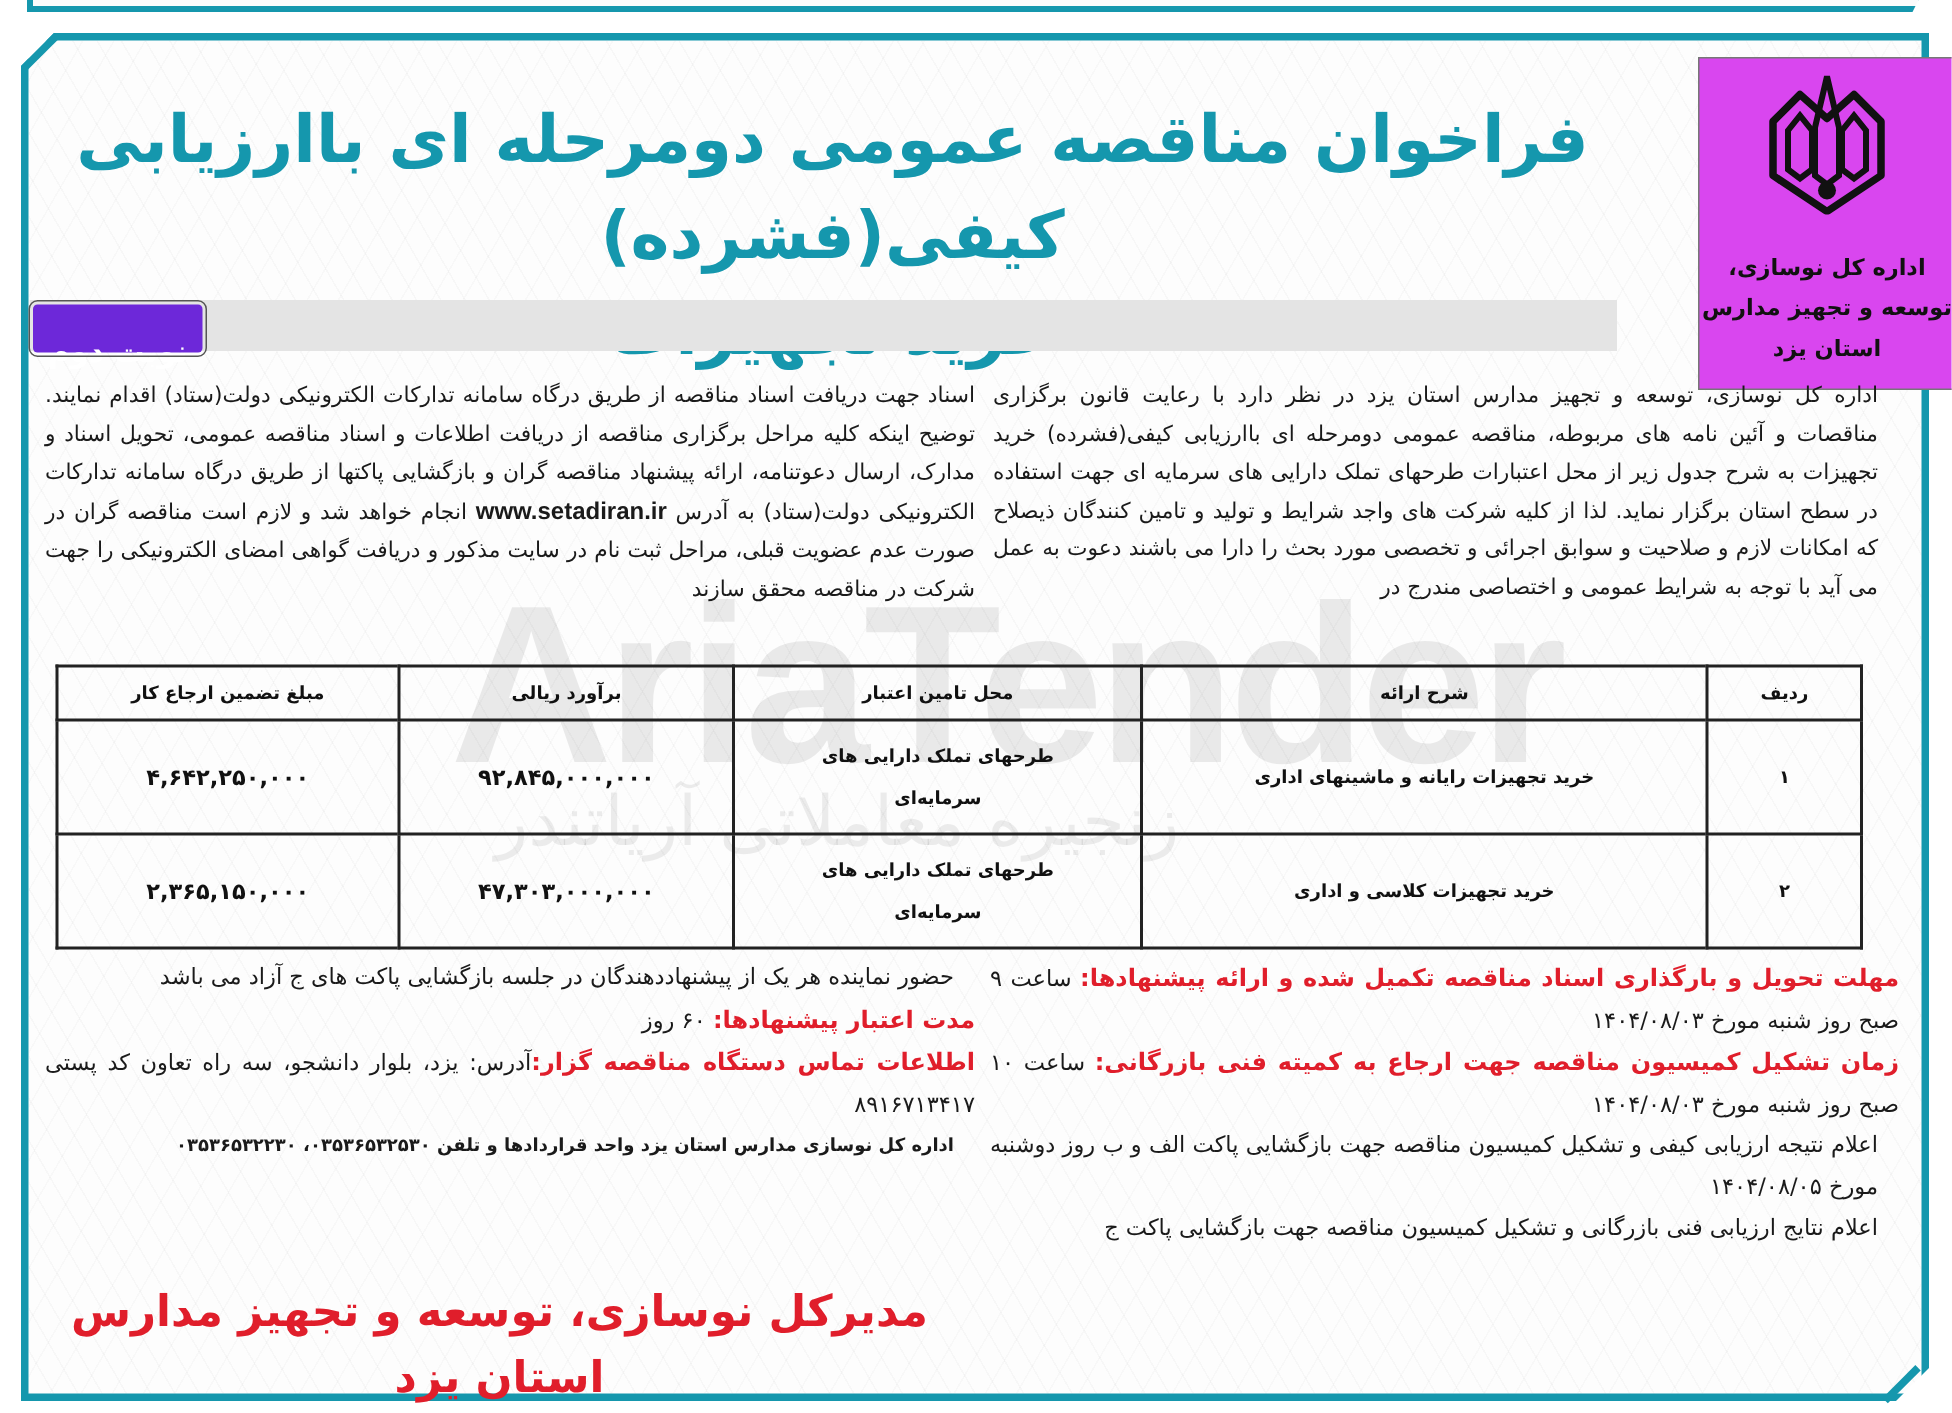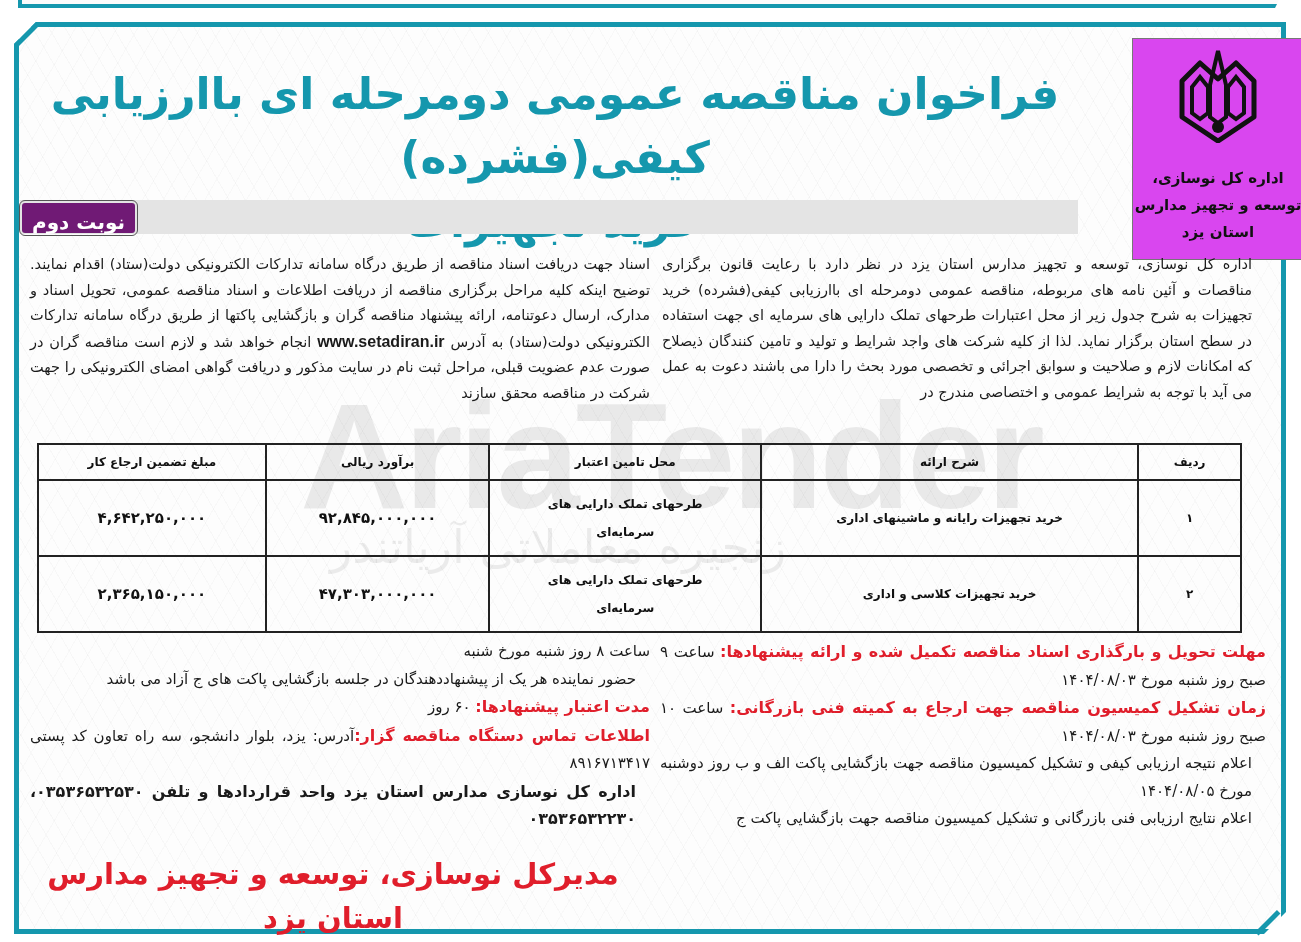--- a/index.html
+++ b/index.html
@@ -49,22 +49,22 @@
     font-family: "DejaVu Sans", sans-serif; font-weight: bold;
     color: #1597ad; font-size: 44px; line-height: 64px; letter-spacing: -1px;
   }
   .title .line2 { display: block; }
 
   .round-bar {
     position: absolute; left: 20px; top: 200px; width: 1058px; height: 34px;
     background: #e4e4e4;
   }
   .round-badge {
-    position: absolute; left: 22px; top: 203px; height: 30px; padding: 4px 10px;
-    background: #701a75; color: #fff; direction: rtl;
+    position: absolute; left: 22px; top: 203px; height: 30px; padding: 16px 10px;
+    background: #6d28d9; color: #fff; direction: rtl;
     font-weight: bold; font-size: 20px; line-height: 30px; border-radius: 3px;
     outline: 1px solid #555; outline-offset: 2px;
   }
 
   .intro {
     position: absolute; top: 252px; direction: rtl; text-align: justify;
     font-size: 14.5px; line-height: 25.5px; color: #1a1a1a;
   }
   .intro-right { left: 662px; width: 604px; }
   .intro-right p:first-child { padding-right: 14px; }
@@ -89,21 +89,21 @@
   .c-guar { width: 228px; }
 
   .details {
     position: absolute; top: 638px; direction: rtl; text-align: justify;
     font-size: 15px; line-height: 27.5px; color: #1a1a1a;
   }
   .details-right { left: 660px; width: 606px; }
   .details-left { left: 30px; width: 620px; }
   .lbl { color: #e01e2b; font-weight: bold; font-size: 16px; }
   .indent { padding-right: 14px; }
-  .contact-bold { font-weight: bold; font-size: 16px; padding-right: 14px; }
+  .contact-bold { font-weight: bold; font-size: 12px; padding-right: 14px; }
   .signature {
     position: absolute; left: 30px; top: 852px; width: 620px; direction: rtl; text-align: center;
     color: #e01e2b; font-weight: bold; font-size: 29px; line-height: 44px; padding-right: 14px;
   }
 
   .watermark {
     position: absolute; left: 300px; top: 370px; direction: ltr;
     font-family: "Liberation Sans", sans-serif; font-weight: bold;
     font-size: 150px; color: rgba(0,0,0,0.08); letter-spacing: -4px; pointer-events: none;
   }
@@ -196,21 +196,20 @@
     <span class="lbl">مهلت تحویل و بارگذاری اسناد مناقصه تکمیل شده و ارائه پیشنهادها:</span><span> ساعت ۹ صبح روز شنبه مورخ ۱۴۰۴/۰۸/۰۳</span>
   </p>
   <p>
     <span class="lbl">زمان تشکیل کمیسیون مناقصه جهت ارجاع به کمیته فنی بازرگانی:</span><span> ساعت ۱۰ صبح روز شنبه مورخ ۱۴۰۴/۰۸/۰۳</span>
   </p>
   <p class="indent">اعلام نتیجه ارزیابی کیفی و تشکیل کمیسیون مناقصه جهت بازگشایی پاکت الف و ب روز دوشنبه مورخ ۱۴۰۴/۰۸/۰۵</p>
   <p class="indent">اعلام نتایج ارزیابی فنی بازرگانی و تشکیل کمیسیون مناقصه جهت بازگشایی پاکت ج</p>
 </div>
 
 <div class="details details-left">
-  <p>ساعت ۸ روز شنبه مورخ شنبه</p>
   <p class="indent">حضور نماینده هر یک از پیشنهاددهندگان در جلسه بازگشایی پاکت های ج آزاد می باشد</p>
   <p>
     <span class="lbl">مدت اعتبار پیشنهادها:</span><span> ۶۰ روز</span>
   </p>
   <p>
     <span class="lbl">اطلاعات تماس دستگاه مناقصه گزار:</span><span>آدرس: یزد، بلوار دانشجو، سه راه تعاون کد پستی ۸۹۱۶۷۱۳۴۱۷</span>
   </p>
   <p class="contact-bold">اداره کل نوسازی مدارس استان یزد واحد قراردادها و تلفن ۰۳۵۳۶۵۳۲۵۳۰، ۰۳۵۳۶۵۳۲۲۳۰</p>
 </div>
 

